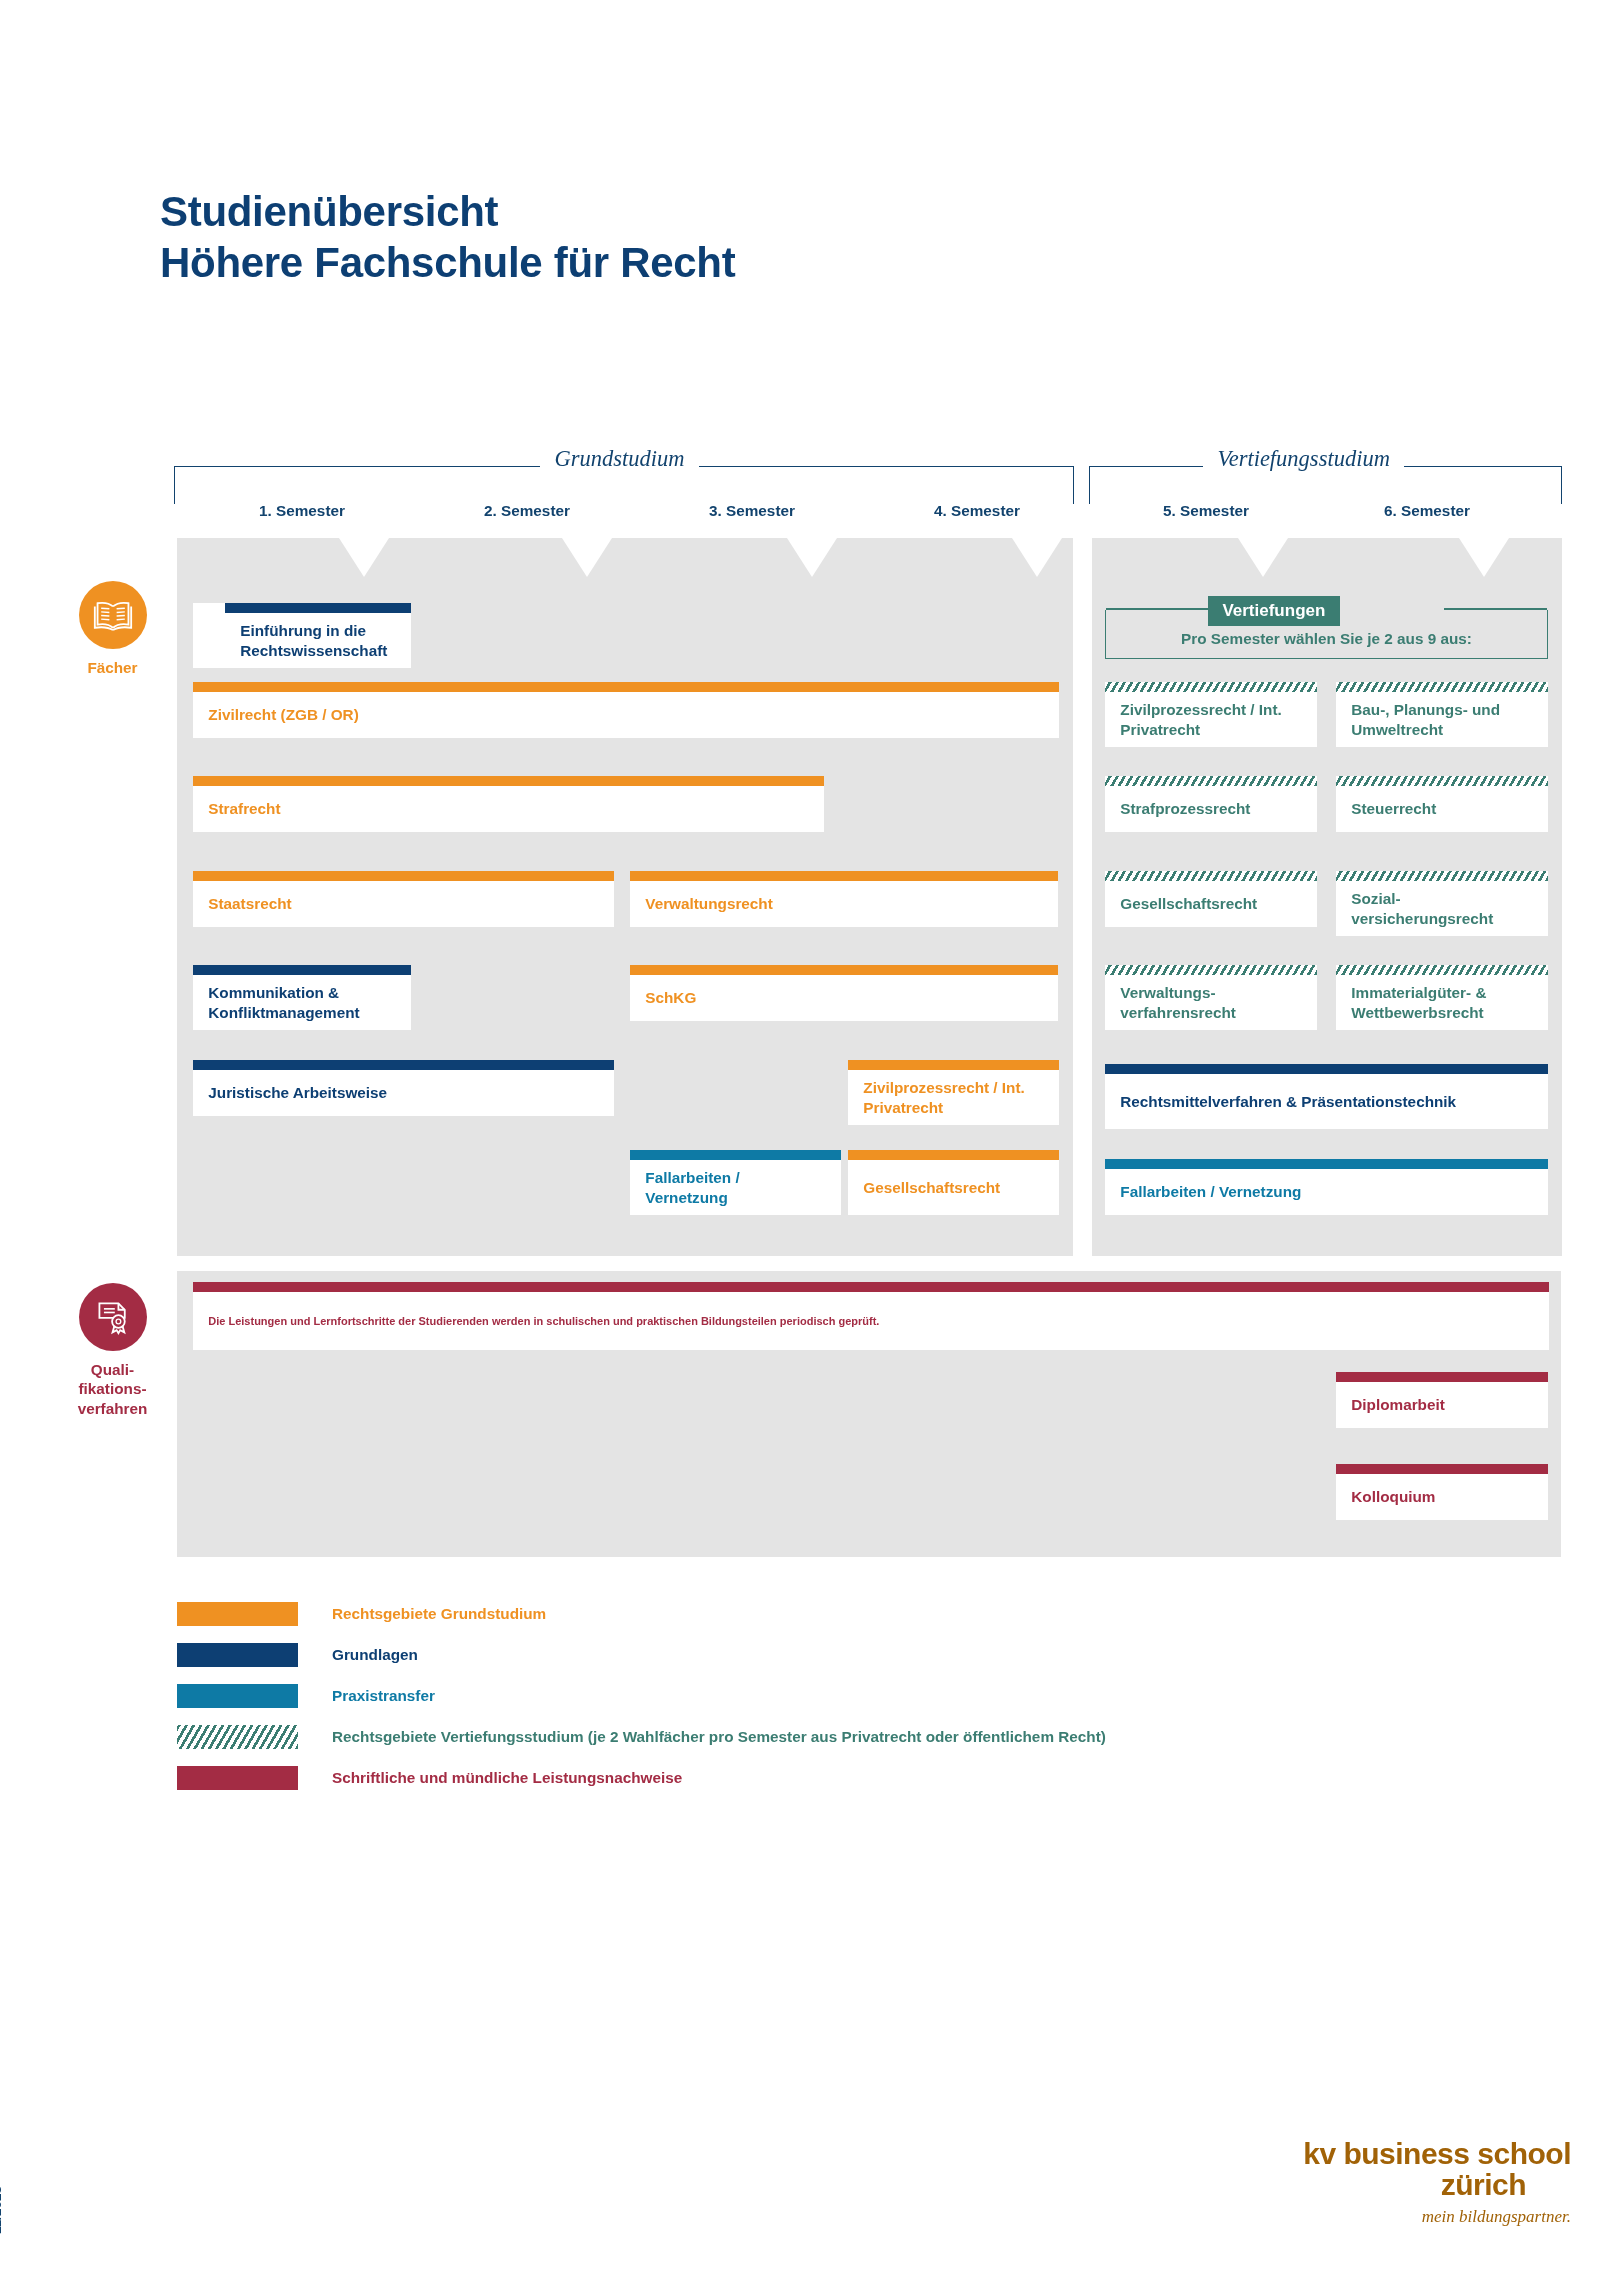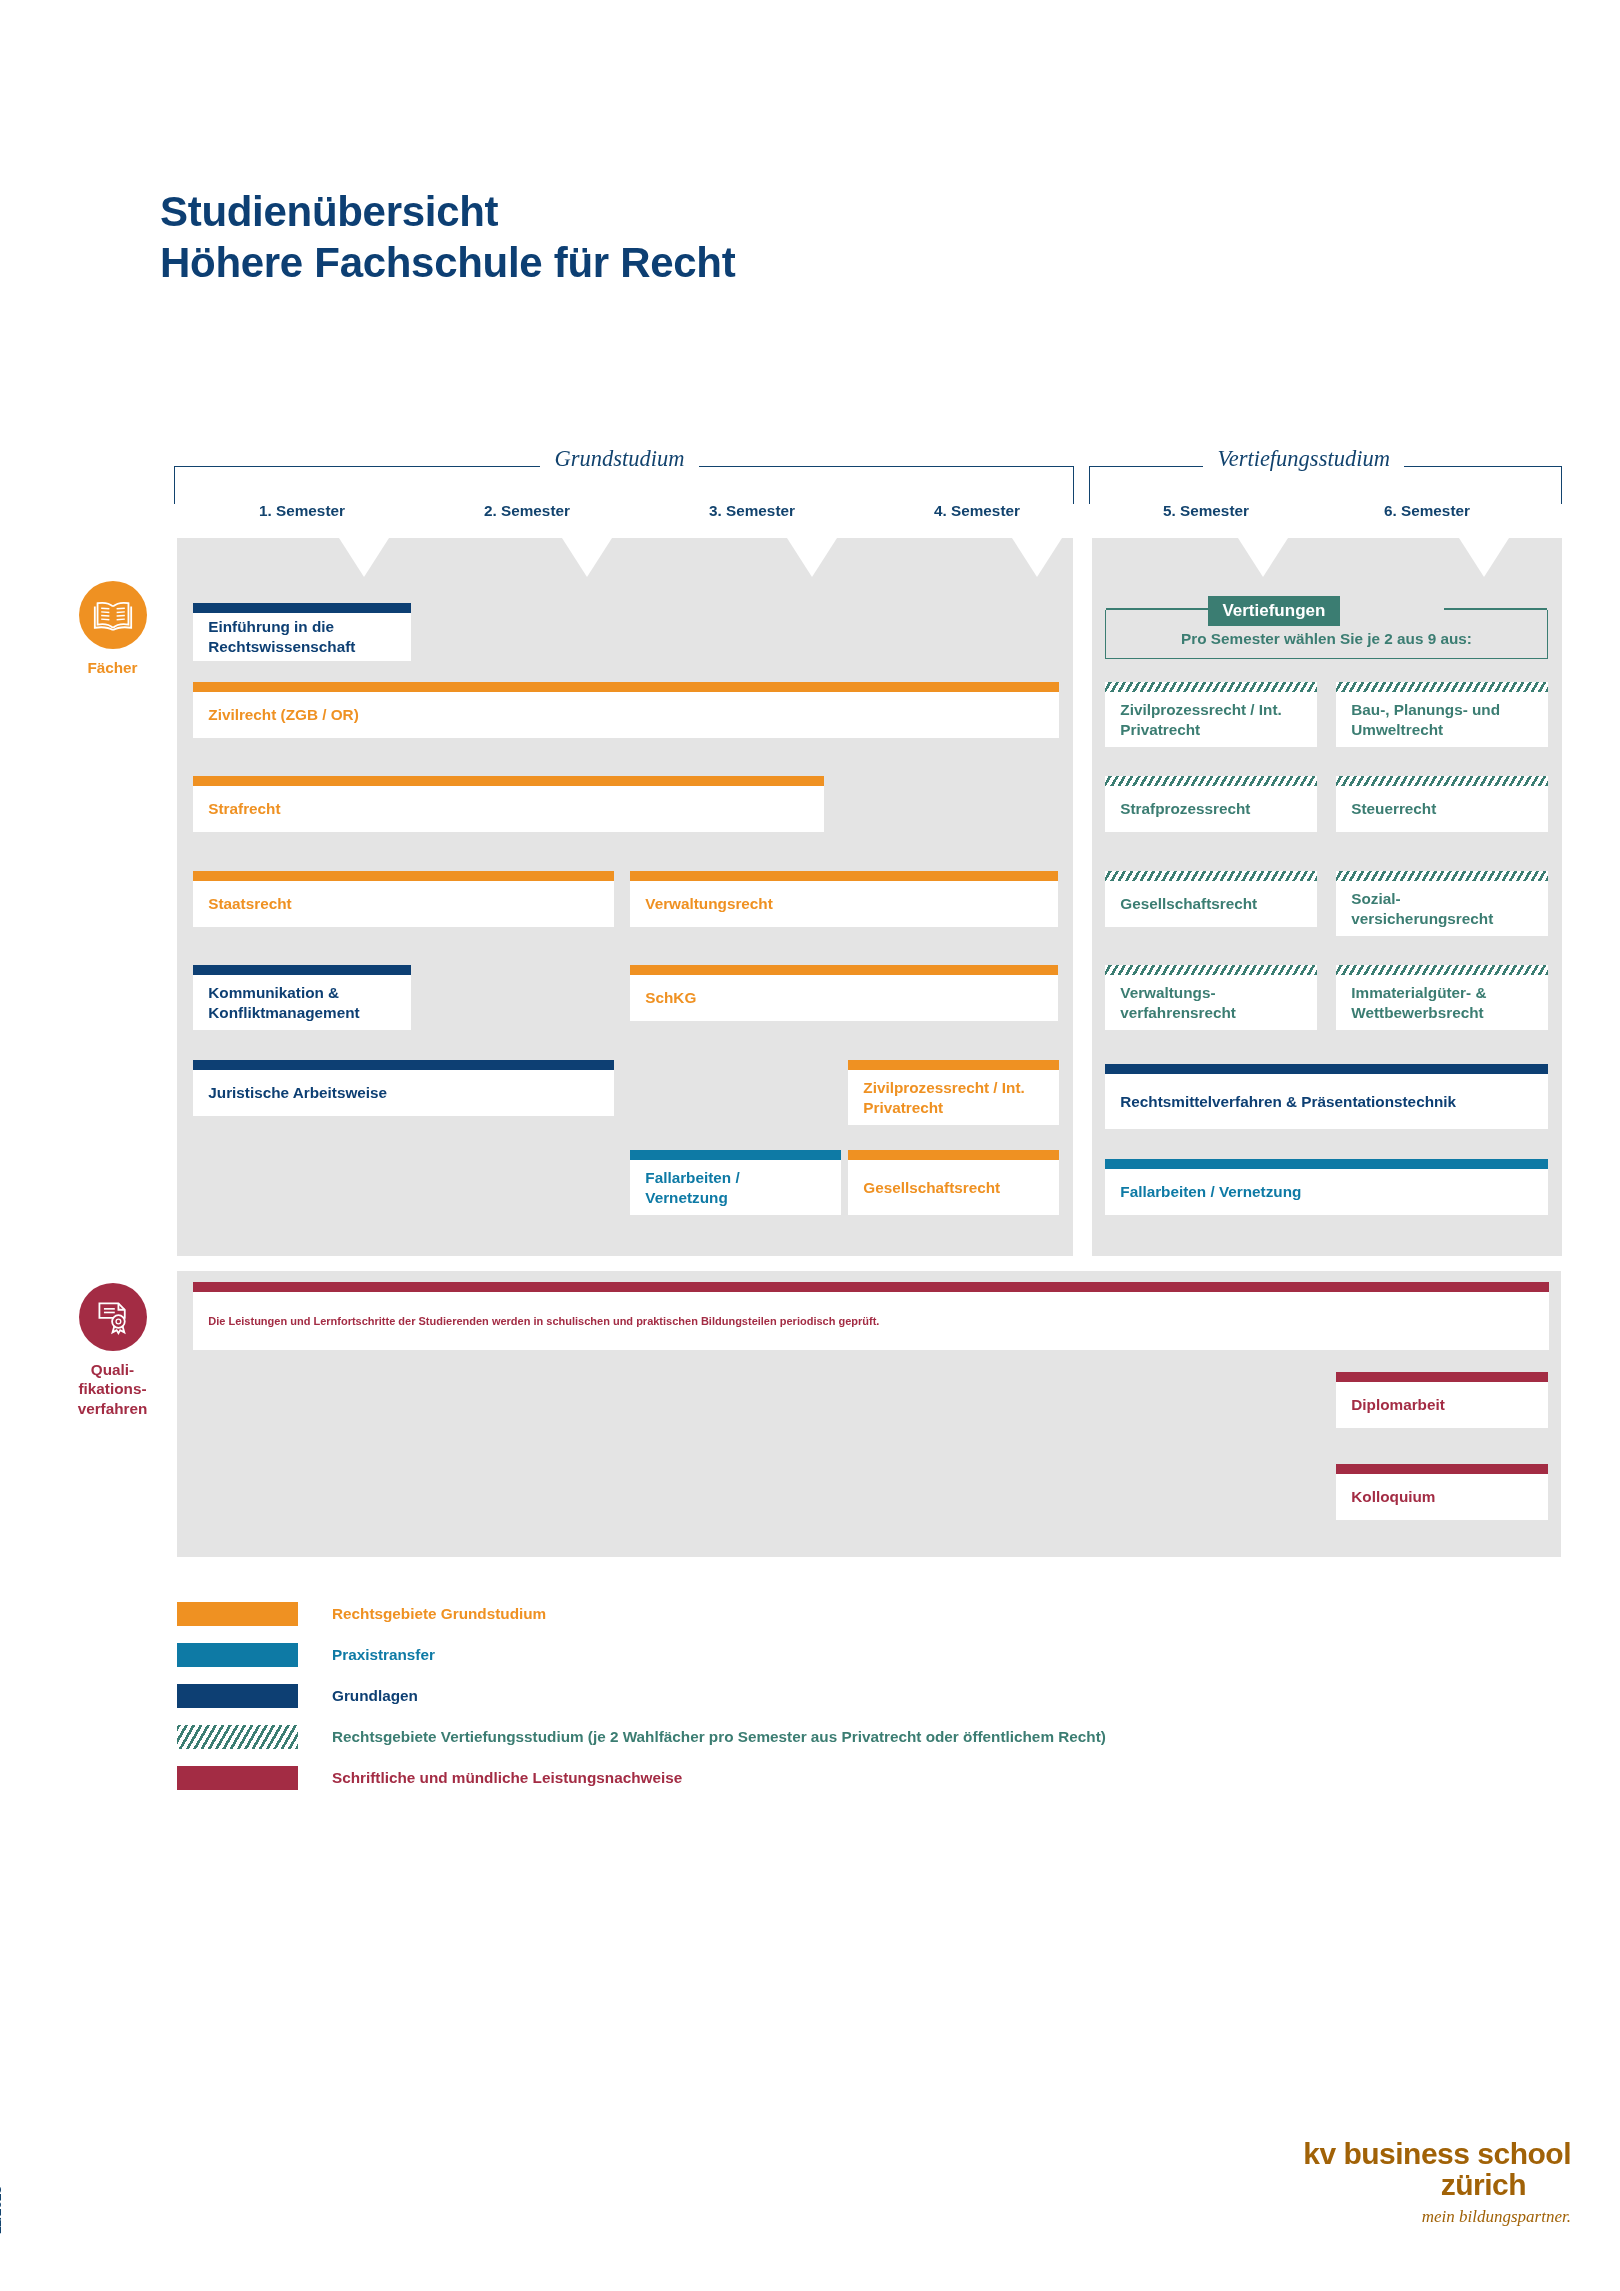--- a/index.html
+++ b/index.html
@@ -293,21 +293,21 @@
   <div class="notch" style="left:835px"></div>
 </div>
 
 <div class="panel panel-vert">
   <div class="notch" style="left:146px"></div>
   <div class="notch" style="left:367px"></div>
 </div>
 
 <div class="panel panel-qual"></div>
 
-<div class="card" style="left:193px; top:603px; width:218px; height:58px;">
+<div class="card" style="left:193px; top:603px; width:218px; height:65px;padding-left:32px;">
   <div class="card-bar" style="background:#0d3f73;"></div>
   <div class="card-body" style="color:#0d3f73;">Einführung in die Rechtswissenschaft</div>
 </div>
 
 <div class="card" style="left:193px; top:682px; width:866px; height:56px;">
   <div class="card-bar" style="background:#ef9122;"></div>
   <div class="card-body" style="color:#ef9122;">Zivilrecht (ZGB / OR)</div>
 </div>
 
 <div class="card" style="left:193px; top:776px; width:631px; height:56px;">
@@ -426,26 +426,26 @@
   <div class="card-bar" style="background:#a32c44;"></div>
   <div class="card-body" style="color:#a32c44;">Kolloquium</div>
 </div>
 
 <div class="legend">
   <div class="legend-row">
     <div class="legend-swatch" style="background:#ef9122;"></div>
     <div class="legend-text" style="color:#ef9122;">Rechtsgebiete Grundstudium</div>
   </div>
   <div class="legend-row">
+    <div class="legend-swatch" style="background:#0d3f73;"></div>
+    <div class="legend-text" style="color:#0d3f73;">Grundlagen</div>
+  </div>
+  <div class="legend-row">
     <div class="legend-swatch" style="background:#0e7aa5;"></div>
     <div class="legend-text" style="color:#0e7aa5;">Praxistransfer</div>
-  </div>
-  <div class="legend-row">
-    <div class="legend-swatch" style="background:#0d3f73;"></div>
-    <div class="legend-text" style="color:#0d3f73;">Grundlagen</div>
   </div>
   <div class="legend-row">
     <div class="legend-swatch bar-hatch"></div>
     <div class="legend-text" style="color:#3b7d72;">Rechtsgebiete Vertiefungsstudium (je 2 Wahlfächer pro Semester aus Privatrecht oder öffentlichem Recht)</div>
   </div>
   <div class="legend-row">
     <div class="legend-swatch" style="background:#a32c44;"></div>
     <div class="legend-text" style="color:#a32c44;">Schriftliche und mündliche Leistungsnachweise</div>
   </div>
 </div>

